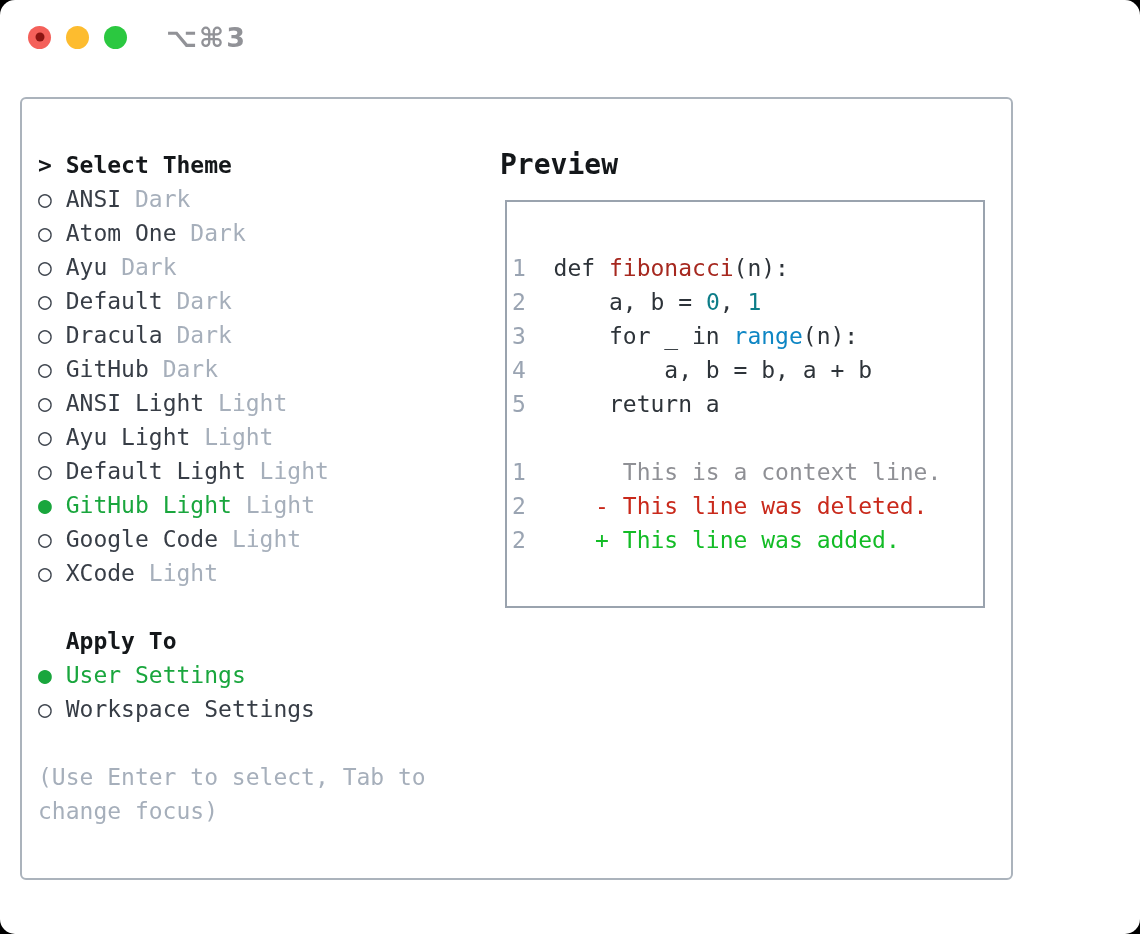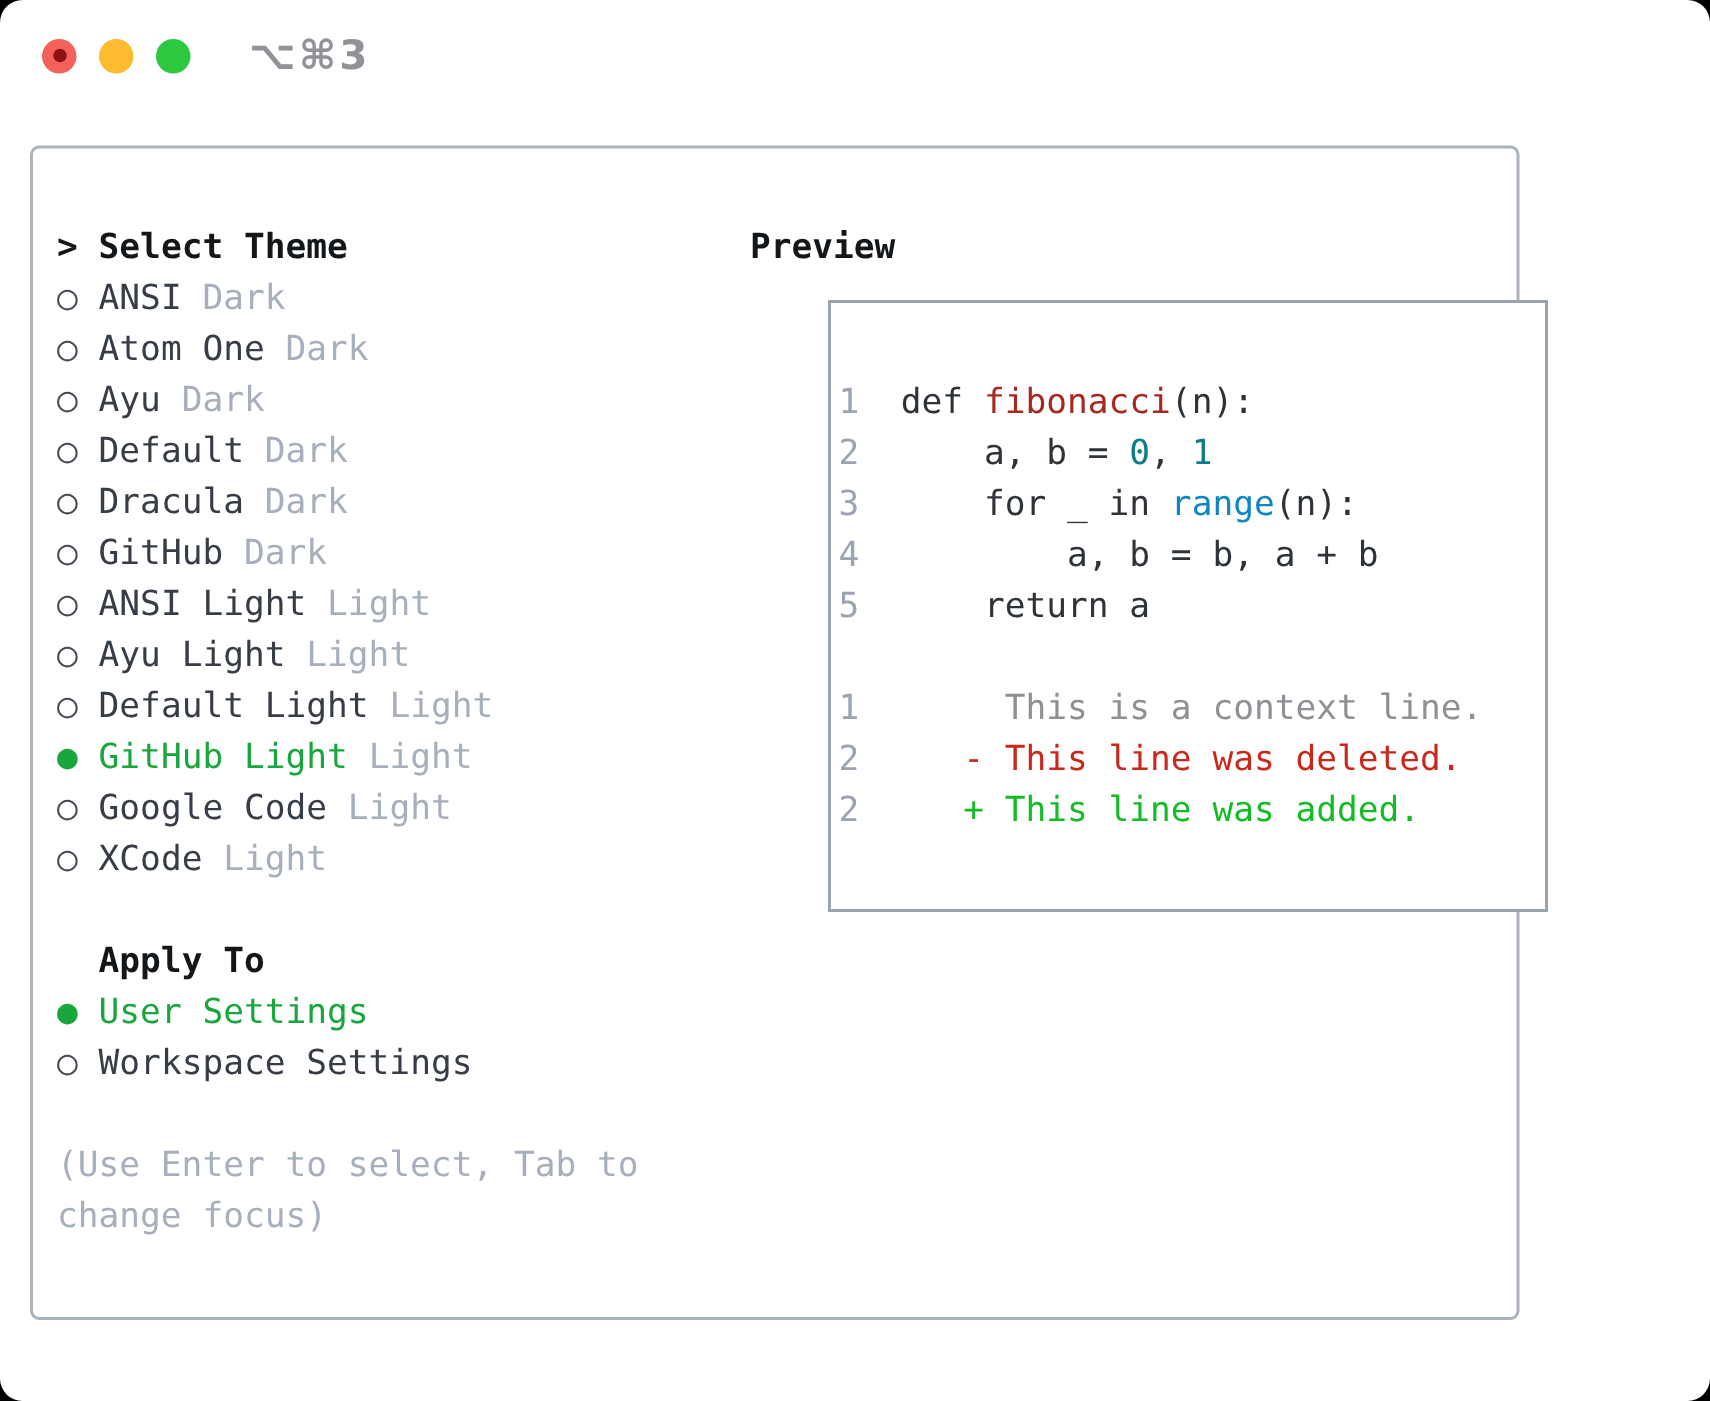--- a/index.html
+++ b/index.html
@@ -24,21 +24,21 @@
     position:absolute; left:20px; top:97px; width:993px; height:783px;
     border:2px solid #abb3bc; border-radius:6px; background:#fff;
   }
   
   .selector { position:absolute; left:16px; top:49px; font-size:23px; line-height:34px; white-space:pre; }
   .row { height:34px; white-space:pre; }
   .b { font-weight:bold; }
   
   .preview-heading {
     position:absolute; left:478px; top:49px; height:34px; line-height:34px;
-    font-size:23px; font-weight:bold; white-space:pre;
+    font-size:28px; font-weight:bold; white-space:pre;
   }
   .preview-box {
     position:absolute; left:483px; top:101px; width:480px; height:408px;
     border:2px solid #9aa3ae; background:#fff;
   }
   .code { position:absolute; left:5px; top:49px; font-size:23px; line-height:34px; white-space:pre; }
 </style>
 </head>
 <body style="background: rgb(0, 0, 0);">
 
@@ -52,18 +52,18 @@
     <div class="tl-dot" id="tl-zoom" style="background: rgb(43, 200, 64);"></div>
   </div>
   <div class="win-title" id="win-title" style="color: rgb(145, 146, 151);">⌥⌘3</div>
 
   <div class="panel" id="panel" style="border-color: rgb(171, 179, 188); padding-left: 16px;">
 
     <div class="selector" id="selector"><div class="row"><span class="b" style="color: rgb(20, 23, 26);">&gt;</span><span> </span><span class="b" style="color: rgb(20, 23, 26);">Select Theme</span></div><div class="row"><span style="color: rgb(69, 75, 84);">○</span><span> </span><span style="color: rgb(55, 61, 70);">ANSI</span><span> </span><span style="color: rgb(166, 175, 187);">Dark</span></div><div class="row"><span style="color: rgb(69, 75, 84);">○</span><span> </span><span style="color: rgb(55, 61, 70);">Atom One</span><span> </span><span style="color: rgb(166, 175, 187);">Dark</span></div><div class="row"><span style="color: rgb(69, 75, 84);">○</span><span> </span><span style="color: rgb(55, 61, 70);">Ayu</span><span> </span><span style="color: rgb(166, 175, 187);">Dark</span></div><div class="row"><span style="color: rgb(69, 75, 84);">○</span><span> </span><span style="color: rgb(55, 61, 70);">Default</span><span> </span><span style="color: rgb(166, 175, 187);">Dark</span></div><div class="row"><span style="color: rgb(69, 75, 84);">○</span><span> </span><span style="color: rgb(55, 61, 70);">Dracula</span><span> </span><span style="color: rgb(166, 175, 187);">Dark</span></div><div class="row"><span style="color: rgb(69, 75, 84);">○</span><span> </span><span style="color: rgb(55, 61, 70);">GitHub</span><span> </span><span style="color: rgb(166, 175, 187);">Dark</span></div><div class="row"><span style="color: rgb(69, 75, 84);">○</span><span> </span><span style="color: rgb(55, 61, 70);">ANSI Light</span><span> </span><span style="color: rgb(166, 175, 187);">Light</span></div><div class="row"><span style="color: rgb(69, 75, 84);">○</span><span> </span><span style="color: rgb(55, 61, 70);">Ayu Light</span><span> </span><span style="color: rgb(166, 175, 187);">Light</span></div><div class="row"><span style="color: rgb(69, 75, 84);">○</span><span> </span><span style="color: rgb(55, 61, 70);">Default Light</span><span> </span><span style="color: rgb(166, 175, 187);">Light</span></div><div class="row"><span style="color: rgb(25, 166, 61);">●</span><span> </span><span style="color: rgb(25, 166, 61);">GitHub Light</span><span> </span><span style="color: rgb(166, 175, 187);">Light</span></div><div class="row"><span style="color: rgb(69, 75, 84);">○</span><span> </span><span style="color: rgb(55, 61, 70);">Google Code</span><span> </span><span style="color: rgb(166, 175, 187);">Light</span></div><div class="row"><span style="color: rgb(69, 75, 84);">○</span><span> </span><span style="color: rgb(55, 61, 70);">XCode</span><span> </span><span style="color: rgb(166, 175, 187);">Light</span></div><div class="row"><span> </span></div><div class="row"><span>  </span><span class="b" style="color: rgb(20, 23, 26);">Apply To</span></div><div class="row"><span style="color: rgb(25, 166, 61);">●</span><span> </span><span style="color: rgb(25, 166, 61);">User Settings</span></div><div class="row"><span style="color: rgb(69, 75, 84);">○</span><span> </span><span style="color: rgb(55, 61, 70);">Workspace Settings</span></div><div class="row"><span> </span></div><div class="row"><span style="color: rgb(166, 175, 187);">(Use Enter to select, Tab to</span></div><div class="row"><span style="color: rgb(166, 175, 187);">change focus)</span></div></div>
 
     <div class="preview-heading" id="preview-heading" style="color: rgb(20, 23, 26);">Preview</div>
 
-    <div class="preview-box" id="preview-box" style="border-color: rgb(154, 163, 174); margin-left: 47px;">
+    <div class="preview-box" id="preview-box" style="border-color: rgb(154, 163, 174);">
       <div class="code" id="code"><div class="row"><span style="color: rgb(154, 164, 178);">1</span><span style="color: rgb(45, 51, 57);">  def </span><span style="color: rgb(166, 40, 31);">fibonacci</span><span style="color: rgb(45, 51, 57);">(n):</span></div><div class="row"><span style="color: rgb(154, 164, 178);">2</span><span style="color: rgb(45, 51, 57);">      a, b = </span><span style="color: rgb(13, 125, 136);">0</span><span style="color: rgb(45, 51, 57);">, </span><span style="color: rgb(13, 125, 136);">1</span></div><div class="row"><span style="color: rgb(154, 164, 178);">3</span><span style="color: rgb(45, 51, 57);">      for _ in </span><span style="color: rgb(14, 134, 196);">range</span><span style="color: rgb(45, 51, 57);">(n):</span></div><div class="row"><span style="color: rgb(154, 164, 178);">4</span><span style="color: rgb(45, 51, 57);">          a, b = b, a + b</span></div><div class="row"><span style="color: rgb(154, 164, 178);">5</span><span style="color: rgb(45, 51, 57);">      return a</span></div><div class="row"><span style="color: rgb(154, 164, 178);"></span></div><div class="row"><span style="color: rgb(154, 164, 178);">1</span><span style="color: rgb(143, 144, 149);">       This is a context line.</span></div><div class="row"><span style="color: rgb(154, 164, 178);">2</span><span style="color: rgb(201, 41, 27);">     - This line was deleted.</span></div><div class="row"><span style="color: rgb(154, 164, 178);">2</span><span style="color: rgb(19, 188, 38);">     + This line was added.</span></div></div>
     </div>
 
   </div>
 </div>
 
 </body></html>

